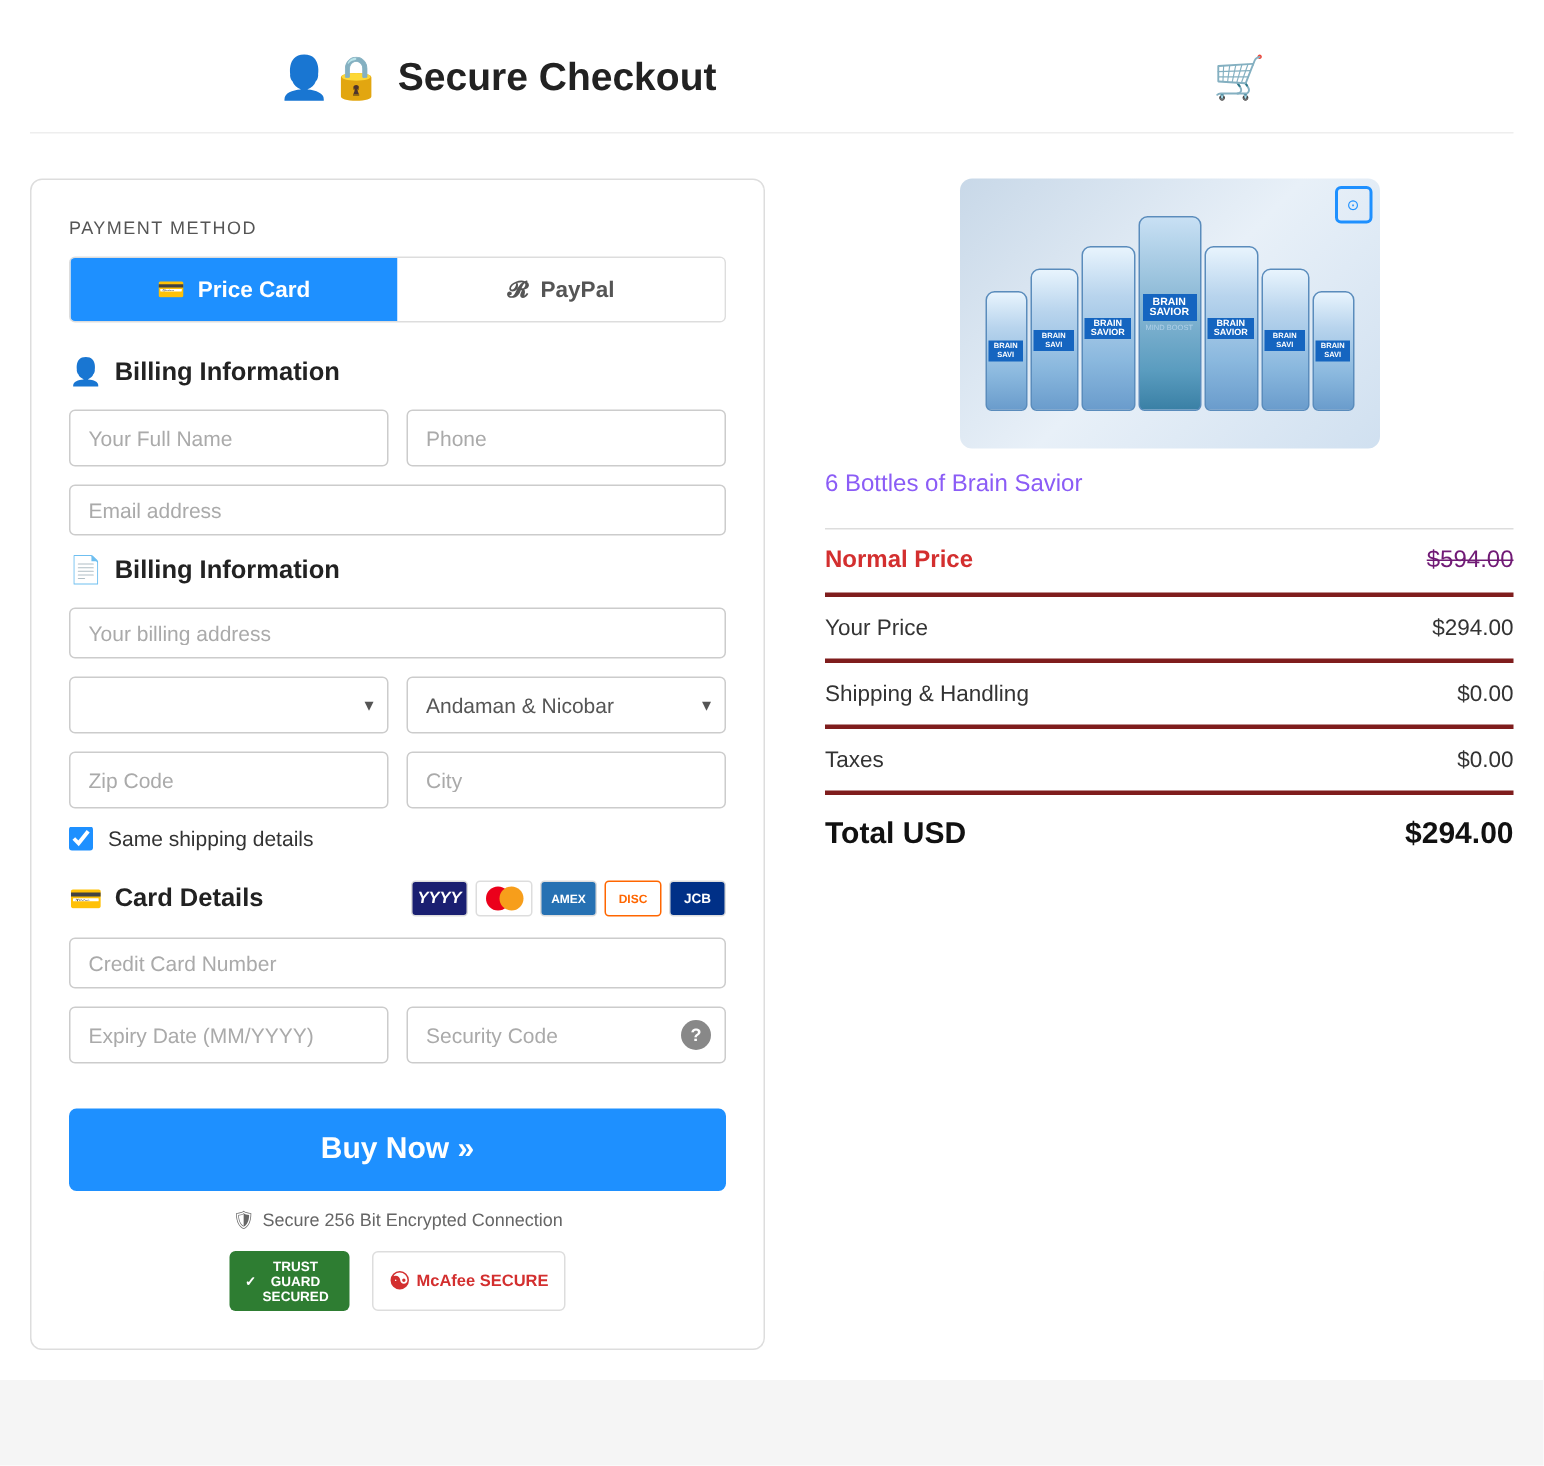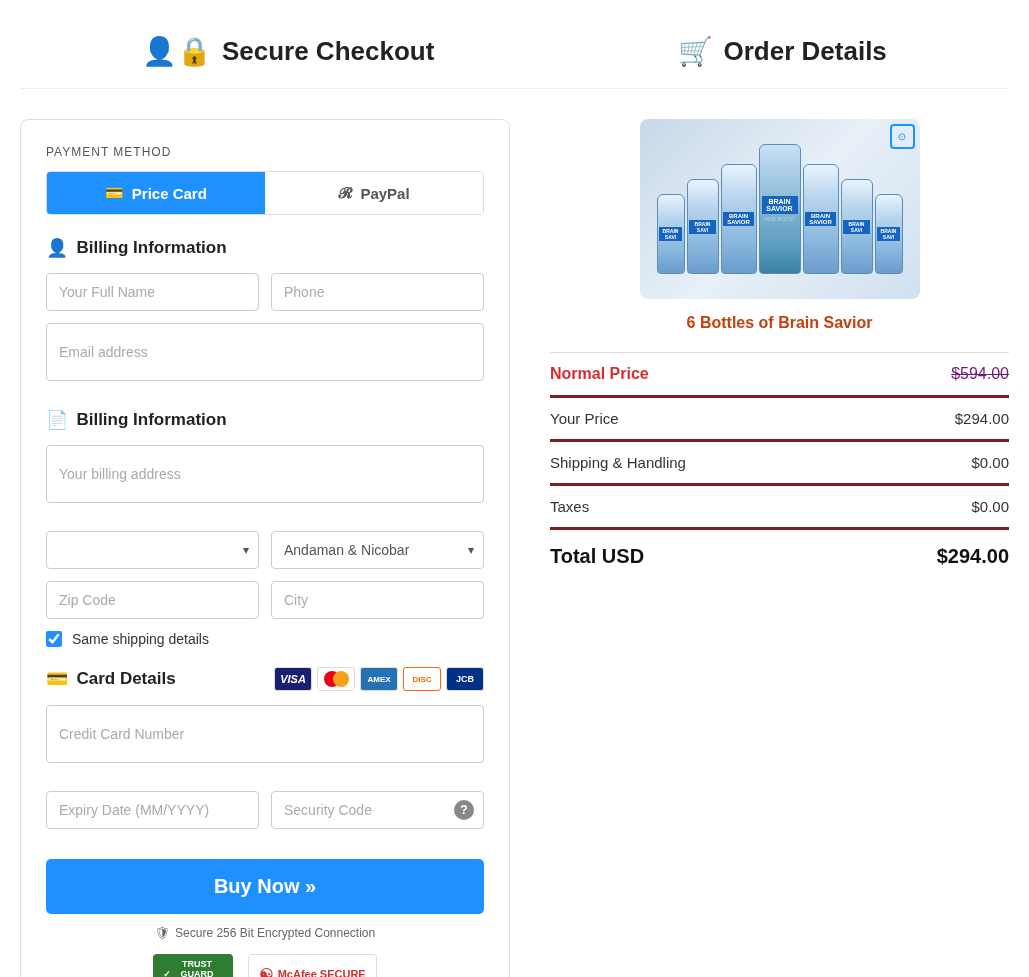--- a/index.html
+++ b/index.html
@@ -112,26 +112,26 @@
       font-size: 14px;
       color: #aaa;
       outline: none;
       background: #fff;
     }
     .form-field input::placeholder {
       color: #aaa;
     }
     .full-width {
       width: 100%;
-      padding: 20px 12px;
+      padding: 8px 12px;
       border: 1px solid #ccc;
       border-radius: 4px;
       font-size: 14px;
       color: #aaa;
-      margin-bottom: 28px;
+      margin-bottom: 12px;
       outline: none;
     }
     .full-width::placeholder {
       color: #aaa;
     }
     .select-wrapper {
       position: relative;
       flex: 1;
     }
     .select-wrapper::after {
@@ -332,25 +332,25 @@
       height: 25px;
       border: 2px solid #1e90ff;
       border-radius: 4px;
       display: flex;
       align-items: center;
       justify-content: center;
       font-size: 10px;
       color: #1e90ff;
     }
     .product-title {
-      text-align: center;
+      text-align: left;
       font-size: 16px;
-      font-weight: 700;
+      font-weight: 400;
       margin-bottom: 20px;
-      color: #c2410c;
+      color: #8b5cf6;
     }
     .order-line {
       display: flex;
       justify-content: space-between;
       align-items: flex-start;
       padding: 12px 0;
       border-bottom: 3px solid #7f1d1d;
       font-size: 15px;
     }
     .order-line:first-child {
@@ -403,21 +403,20 @@
 
 <div class="page-wrapper">
 
   <div class="header">
     <div class="header-section">
       <span class="header-icon">👤🔒</span>
       <span>Secure Checkout</span>
     </div>
     <div class="header-section">
       <span class="header-icon">🛒</span>
-      <span>Order Details</span>
     </div>
   </div>
 
   <div class="main-content">
 
     <div class="checkout-form">
 
       
       <div class="payment-method-label">PAYMENT METHOD</div>
       <div class="payment-tabs">
@@ -482,21 +481,21 @@
         <label>Same shipping details</label>
       </div>
 
       
       <div class="card-details-header">
         <div class="section-title" style="margin-bottom:0">
           <span class="s-icon">💳</span>
           <span>Card Details</span>
         </div>
         <div class="card-icons">
-          <div class="card-icon visa-card">VISA</div>
+          <div class="card-icon visa-card">YYYY</div>
           <div class="card-icon mc-card">
             <div class="mc-circles">
               <div class="mc-left"></div>
               <div class="mc-right"></div>
             </div>
           </div>
           <div class="card-icon amex-card">AMEX</div>
           <div class="card-icon discover-card">DISC</div>
           <div class="card-icon jcb-card">JCB</div>
         </div>

